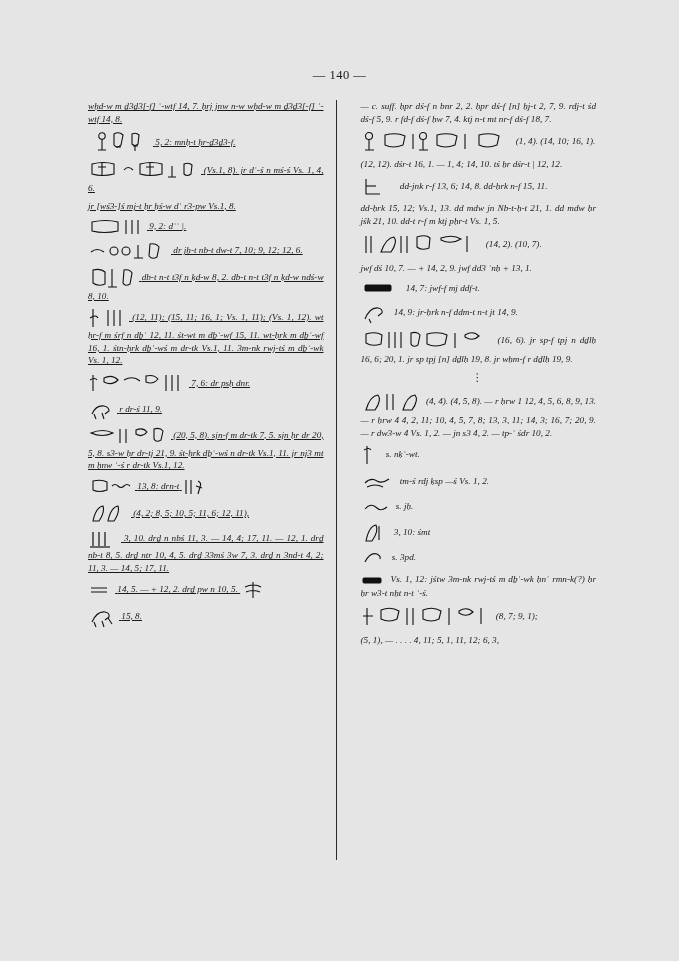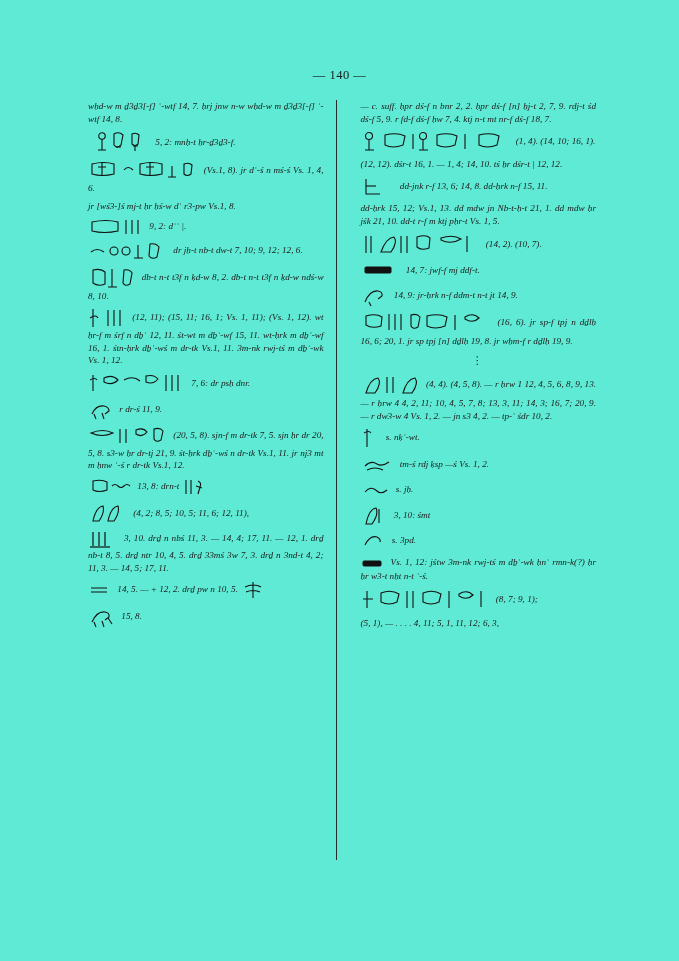--- a/index.html
+++ b/index.html
@@ -13,21 +13,21 @@
     font-family: "Liberation Serif", serif;
     color: #1a1a1a;
     position: relative;
     overflow: hidden;
   }
   .page {
     position: absolute;
     left: 0; top: 0;
     width: 679px;
     height: 961px;
-    background: #5eead4;
+    background: #e5e5e5;
   }
   .page-number {
     position: absolute;
     top: 68px;
     left: 0;
     width: 679px;
     text-align: center;
     font-size: 12.5px;
     font-family: "Liberation Serif", serif;
     letter-spacing: 0.5px;
@@ -38,21 +38,21 @@
     left: 88px;
     width: 508px;
     height: 790px;
     display: flex;
     flex-direction: row;
   }
   .col {
     width: 240px;
     position: relative;
   }
-  .col-left { padding-right: 6px; }
+  .col-left { padding-right: 6px; text-decoration: underline; }
   .col-right { padding-left: 18px; }
   .divider {
     width: 1px;
     background: #2b2b2b;
     margin: 0 6px;
     height: 760px;
     align-self: flex-start;
   }
   .entry {
     font-size: 9.2px;
@@ -357,20 +357,23 @@
               <path d="M40 4 l0 17 M46 4 l0 17"></path>
               <path d="M56 5 q9 -3 13 1 l-1 10 q-8 3 -12 -1 z"></path>
               <path d="M80 6 q12 -4 20 1 q-10 6 -20 1 z"></path>
               <path d="M106 4 l0 16"></path>
             </g>
           </svg>
         </span>
         <span class="it txt">(14, 2). (10, 7).</span>
       </div>
 
+      <div class="entry">
+        <span class="it txt">jwf dś 10, 7. — + 14, 2, 9. jwf dd3 ʿnḥ + 13, 1.</span>
+      </div>
 
       <div class="entry">
         <span class="hier">
           <svg width="40" height="18" viewBox="0 0 40 18">
             <g stroke="#111" fill="#111" stroke-width="1">
               <rect x="4" y="5" width="26" height="6" rx="1"></rect>
             </g>
           </svg>
         </span>
         <span class="it txt">14, 7: jwf-f mj ddf-t.</span>

